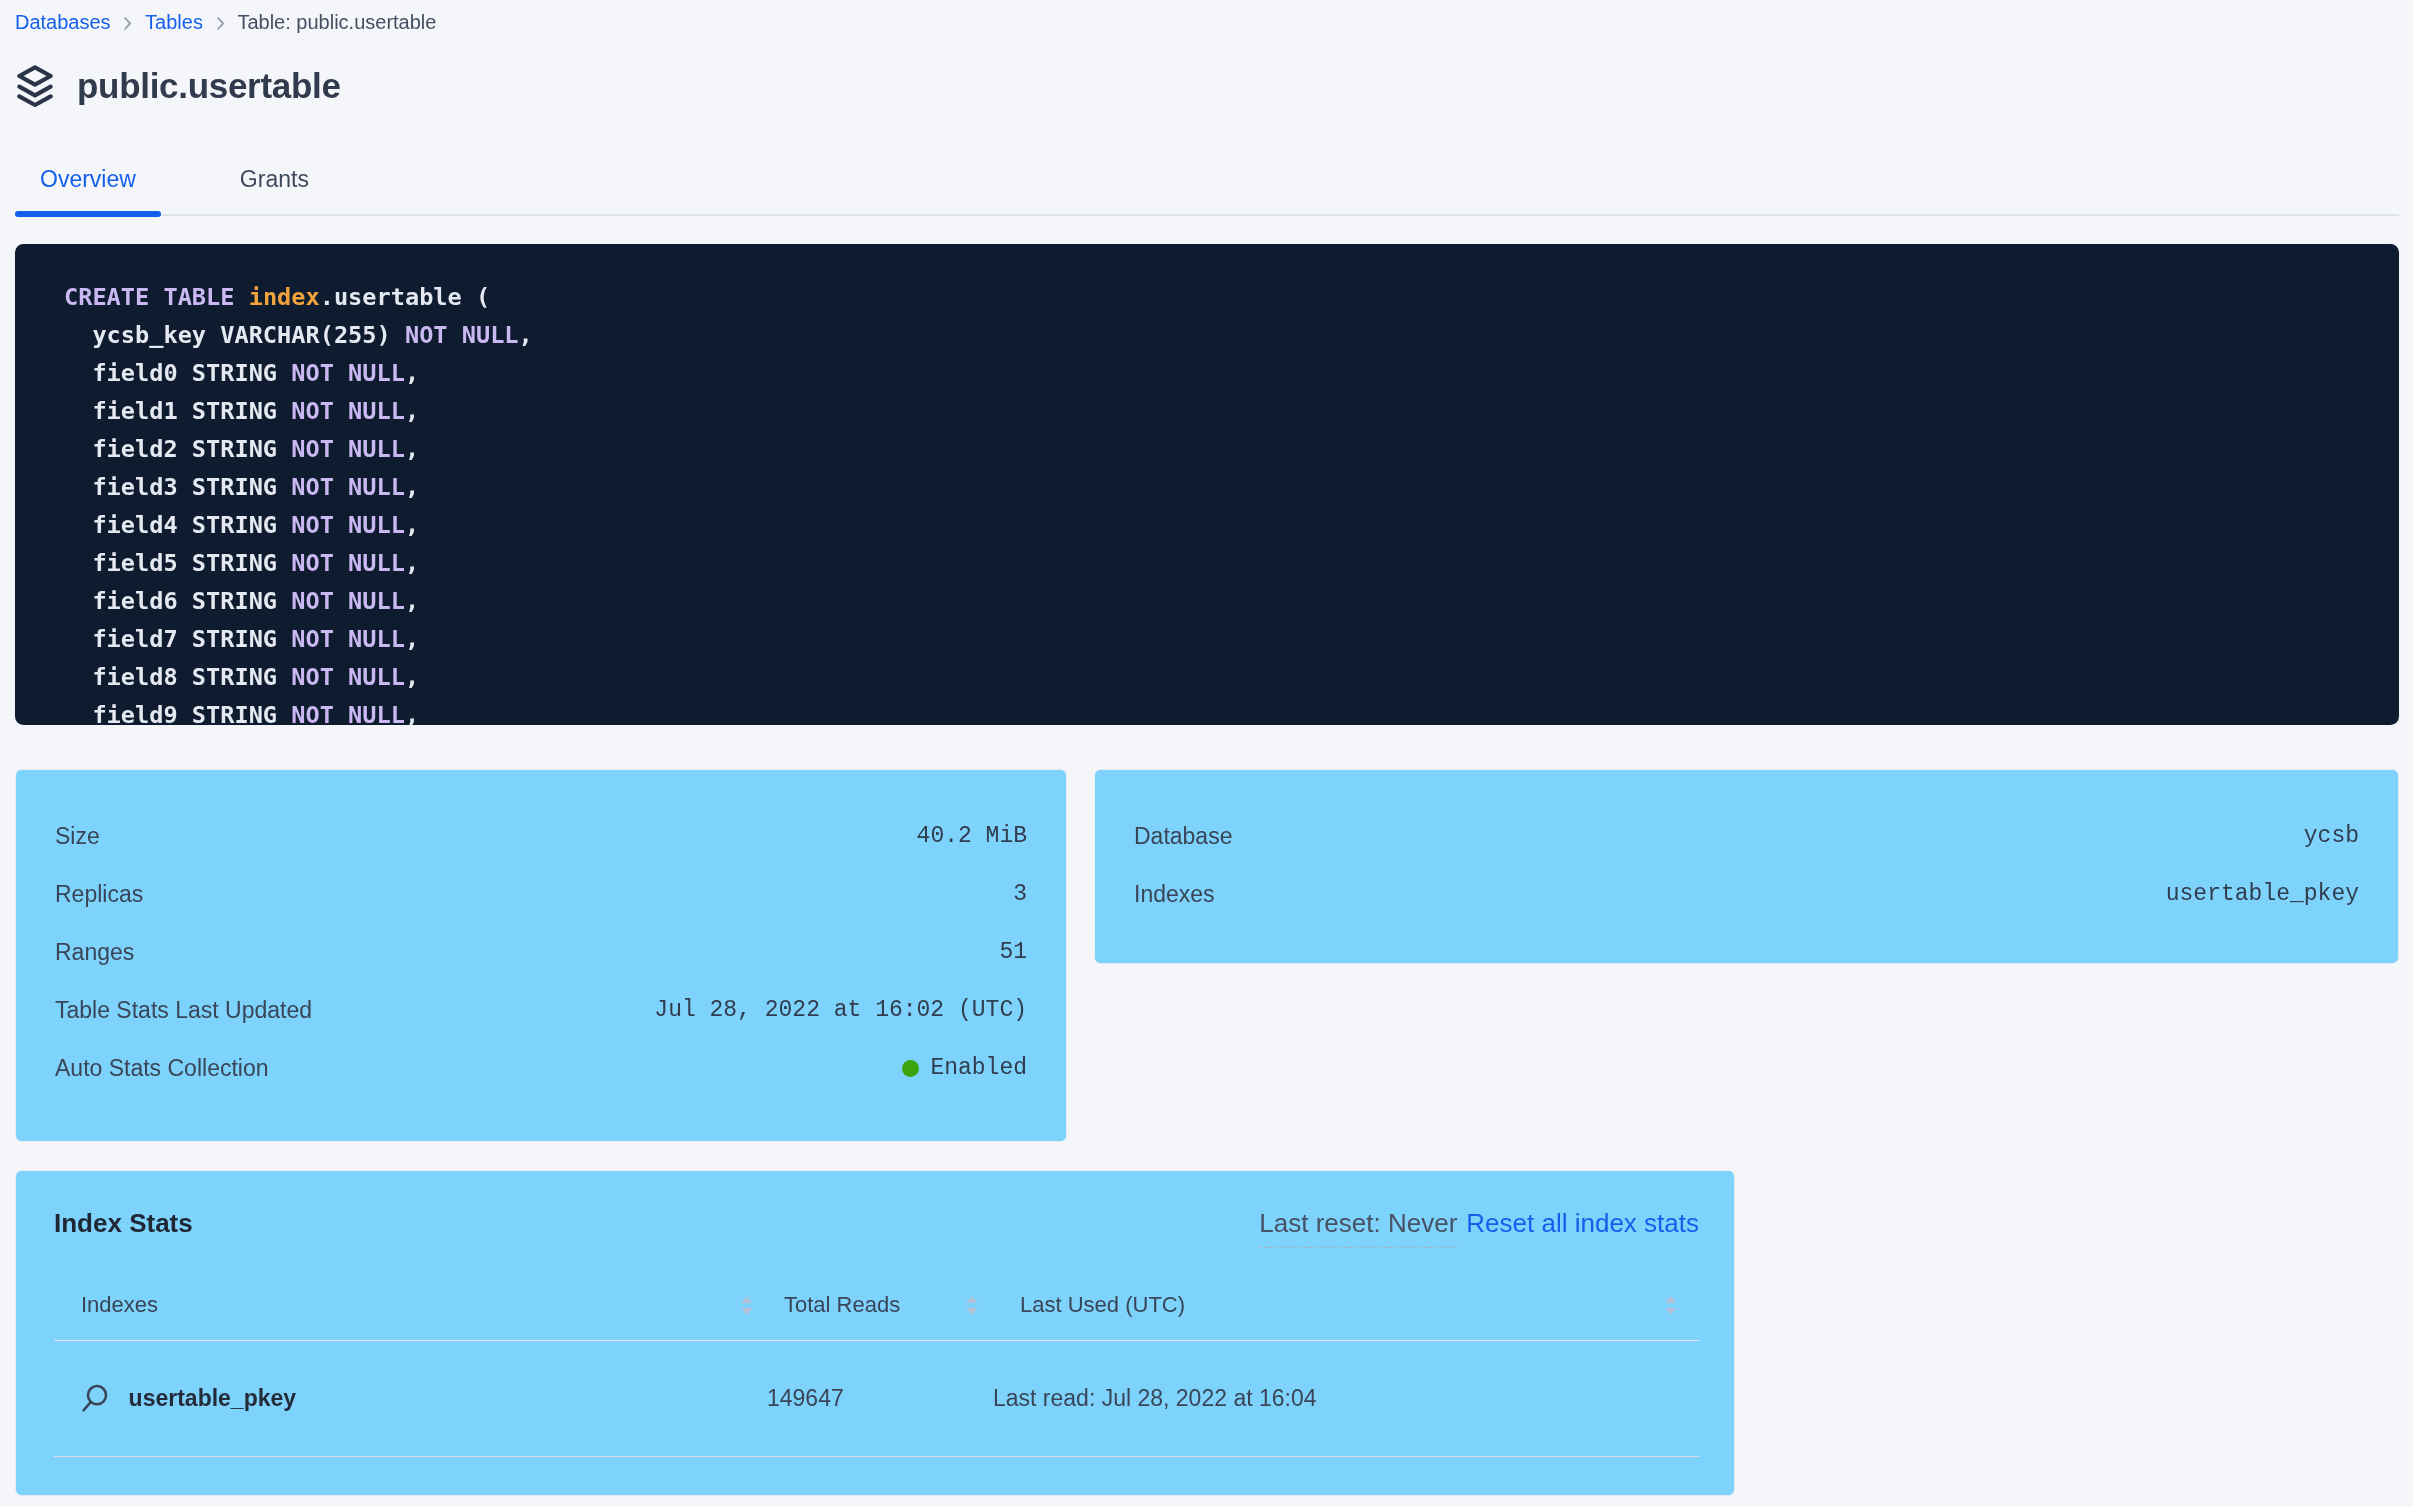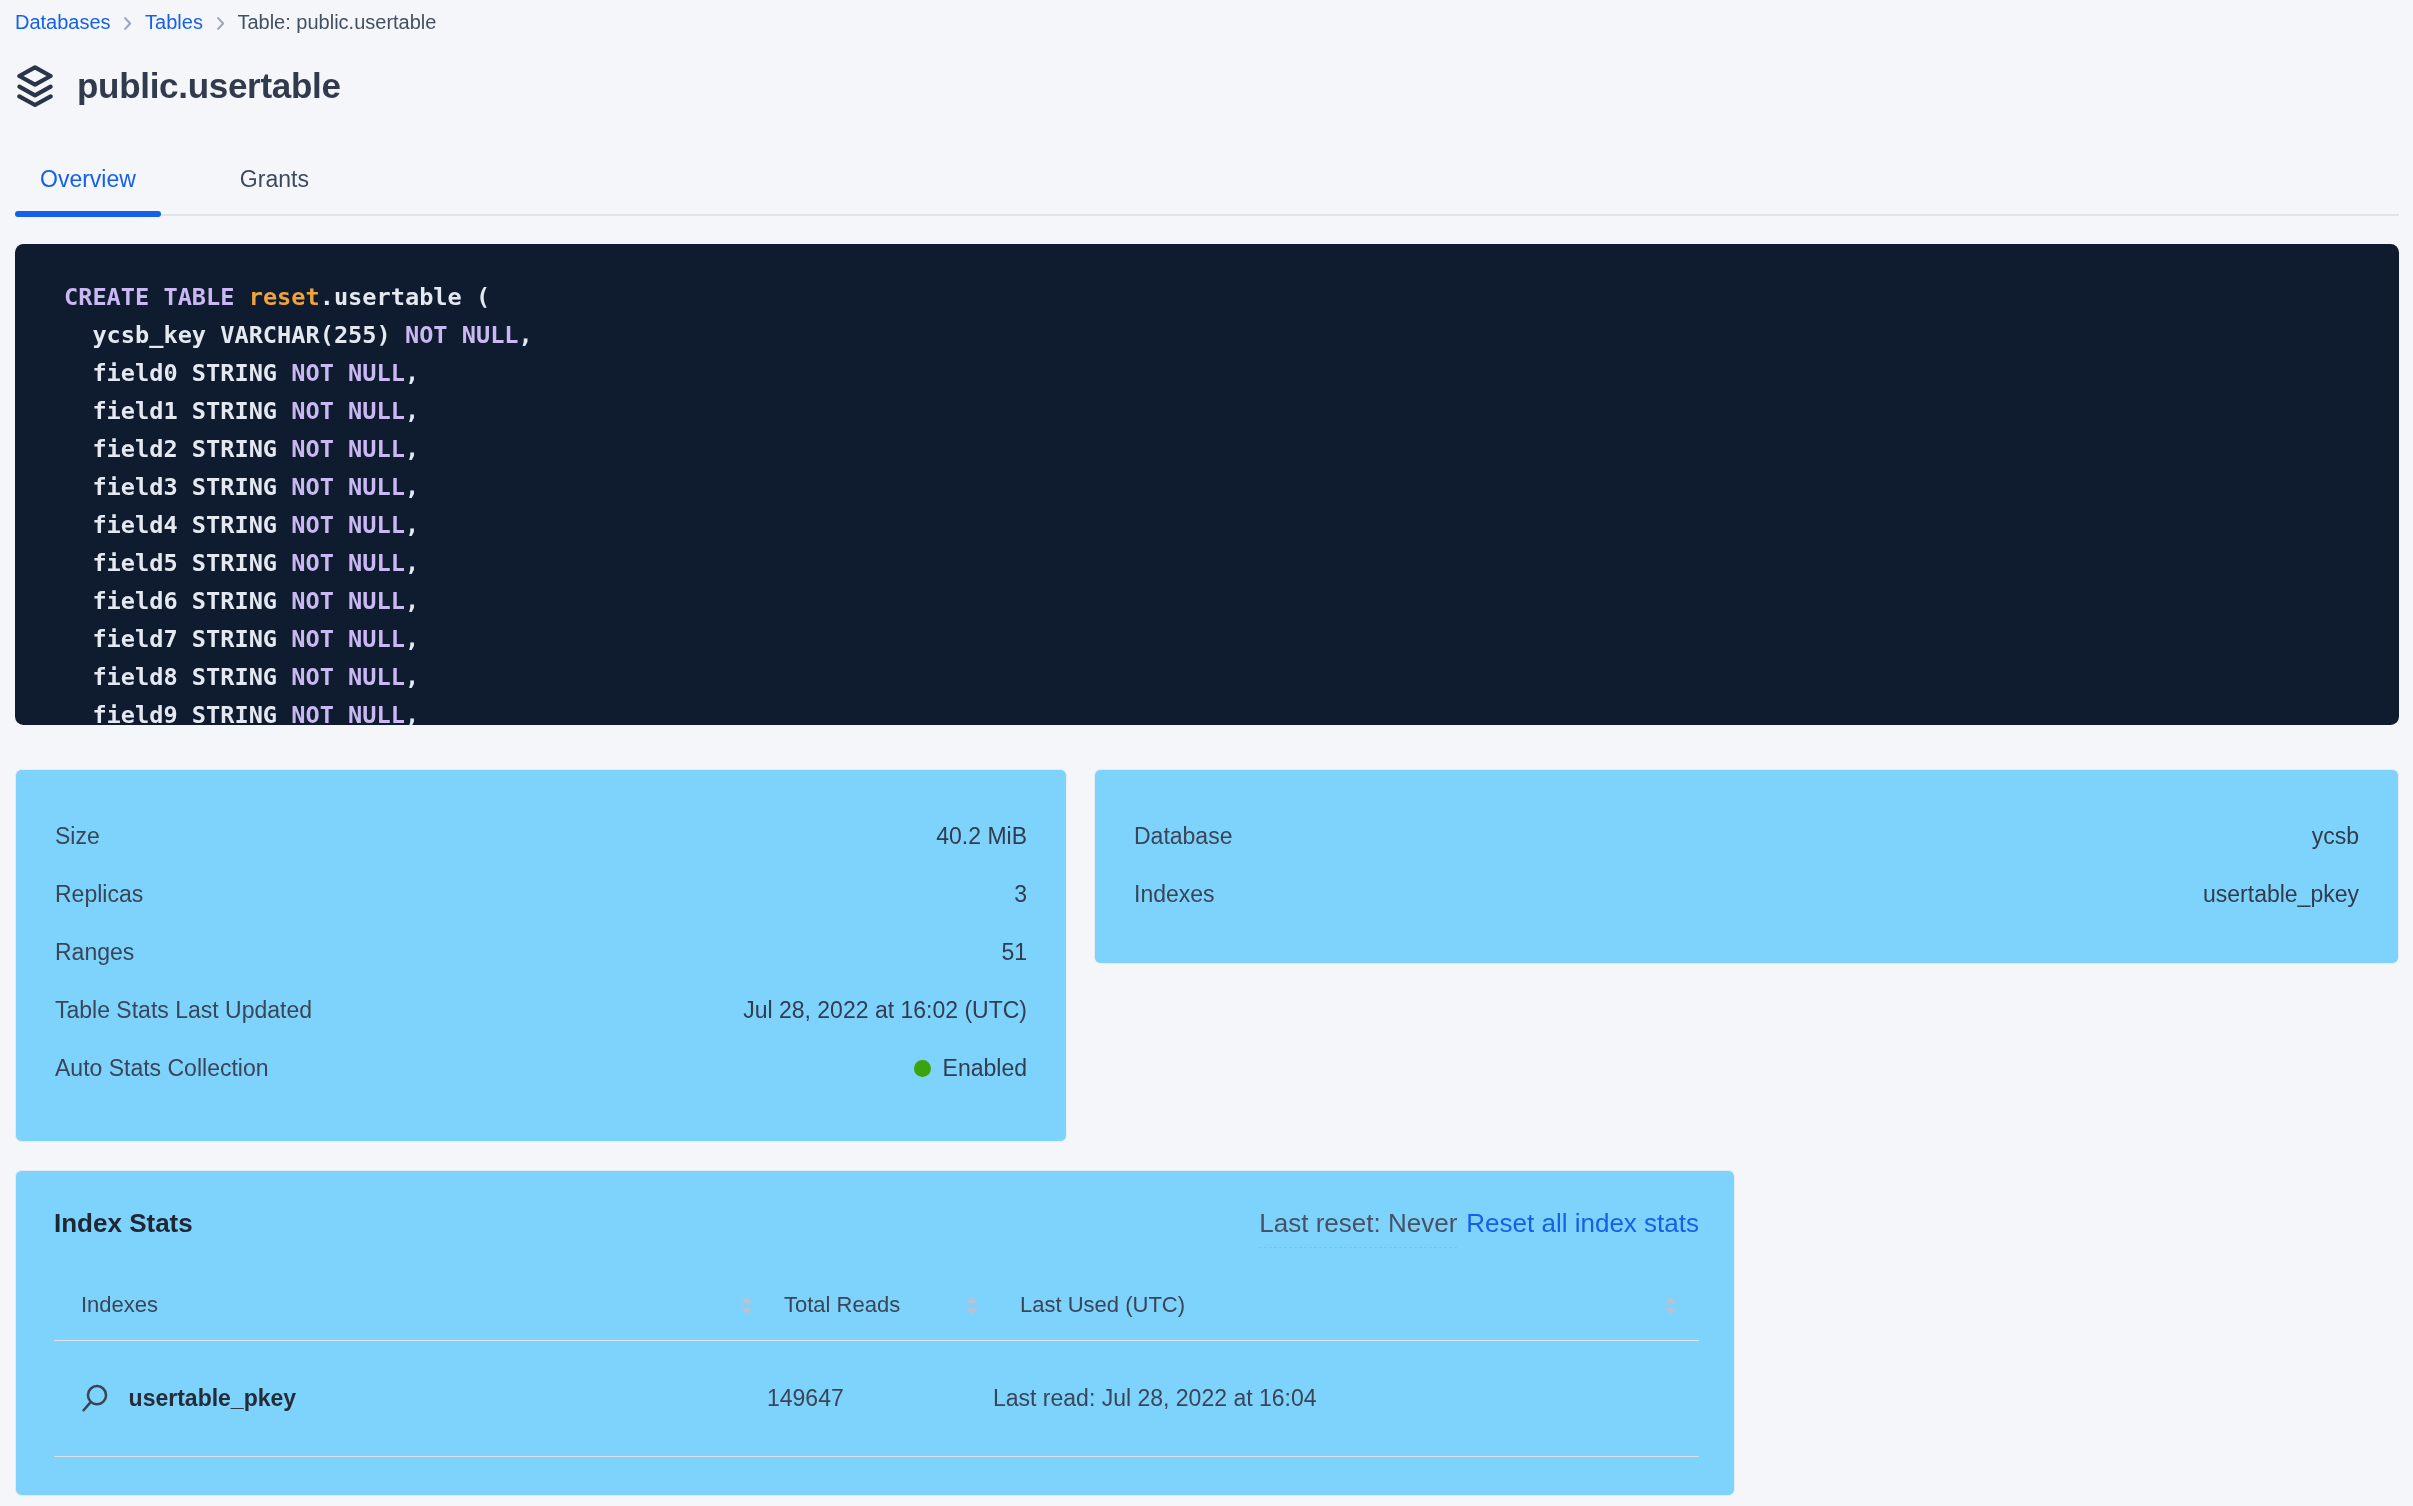--- a/index.html
+++ b/index.html
@@ -44,21 +44,21 @@
   .code-line .accent { color: #f0a33c; }
   .code-line .plain { color: #e4e9f1; }
 
   
   .cards-row { margin-top: 44px; display: flex; gap: 27px; align-items: flex-start; }
   .card { background: #7dd3fc; border: 0.8px solid #e8ecf2; border-radius: 6.7px; }
   .card.left { width: 1052px; padding: 37px 39px 44px; }
   .card.right { flex: 1; padding: 37px 39px 40px; }
   .stat-row { display: flex; justify-content: space-between; align-items: center; height: 58px; font-size: 23px; }
   .stat-row .lbl { color: #3a4557; }
-  .stat-row .val { color: #323c4f; text-align: right; display: flex; align-items: center; gap: 11.8px; }
+  .stat-row .val { color: #323c4f; text-align: right; display: flex; align-items: center; gap: 11.8px; font-family: Liberation Mono, monospace; }
   .dot { width: 17px; height: 17px; border-radius: 50%; background: #3ba30b; display: inline-block; }
 
   
   .index-card { margin-top: 28px; width: 1720px; height: 326px; overflow: hidden; padding: 37px 35px 0 38px; }
   .index-head { display: flex; justify-content: space-between; align-items: baseline; }
   .index-head h2 { margin: 0; font-size: 26px; font-weight: 700; color: #1f2734; }
   .index-utils { display: flex; align-items: baseline; gap: 9px; font-size: 26px; }
   .last-reset { color: #475264; border-bottom: 1.7px dashed #a9b4c3; padding-bottom: 8.4px; cursor: help; }
   .reset-link { color: #145feb; text-decoration: none; cursor: pointer; }
 
@@ -107,21 +107,21 @@
     <h1>public.usertable</h1>
   </header>
 
   <div class="tabs">
     <div class="tab active">Overview</div>
     <div class="tab">Grants</div>
   </div>
 
   <div class="codeblock">
     <div id="sql-code">
-        <div class="code-line"><span class="kw">CREATE TABLE </span><span class="accent">reset</span><span class="plain">.usertable (</span></div>
+        <div class="code-line"><span class="kw">CREATE TABLE </span><span class="accent">index</span><span class="plain">.usertable (</span></div>
         <div class="code-line"><span class="plain">  ycsb_key VARCHAR(255) </span><span class="kw">NOT NULL</span><span class="plain">,</span></div>
         <div class="code-line"><span class="plain">  field0 STRING </span><span class="kw">NOT NULL</span><span class="plain">,</span></div>
         <div class="code-line"><span class="plain">  field1 STRING </span><span class="kw">NOT NULL</span><span class="plain">,</span></div>
         <div class="code-line"><span class="plain">  field2 STRING </span><span class="kw">NOT NULL</span><span class="plain">,</span></div>
         <div class="code-line"><span class="plain">  field3 STRING </span><span class="kw">NOT NULL</span><span class="plain">,</span></div>
         <div class="code-line"><span class="plain">  field4 STRING </span><span class="kw">NOT NULL</span><span class="plain">,</span></div>
         <div class="code-line"><span class="plain">  field5 STRING </span><span class="kw">NOT NULL</span><span class="plain">,</span></div>
         <div class="code-line"><span class="plain">  field6 STRING </span><span class="kw">NOT NULL</span><span class="plain">,</span></div>
         <div class="code-line"><span class="plain">  field7 STRING </span><span class="kw">NOT NULL</span><span class="plain">,</span></div>
         <div class="code-line"><span class="plain">  field8 STRING </span><span class="kw">NOT NULL</span><span class="plain">,</span></div>

